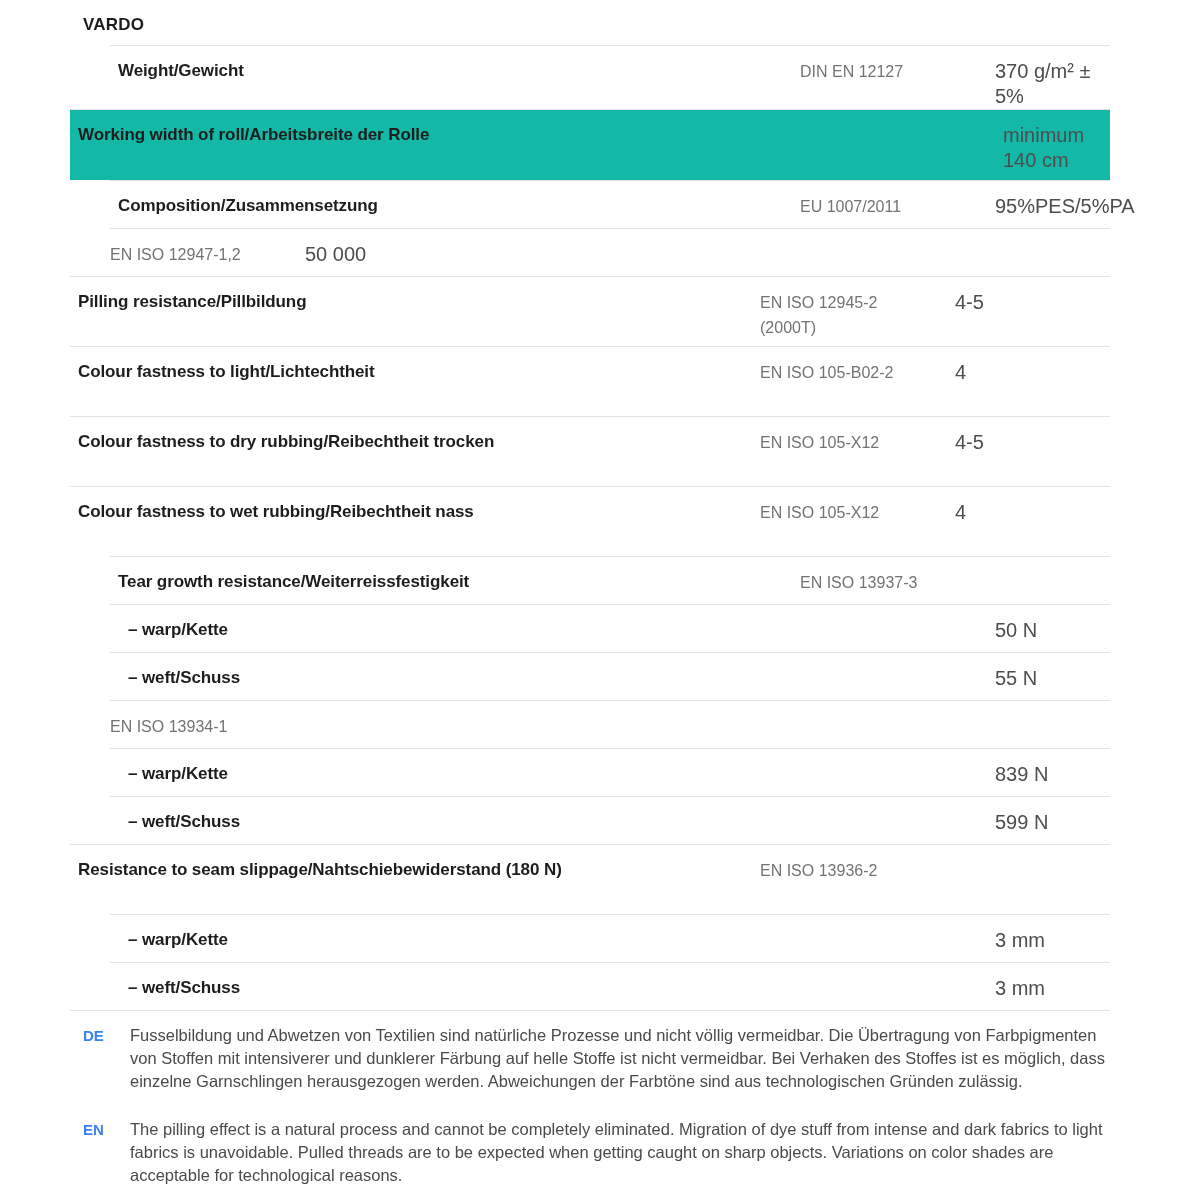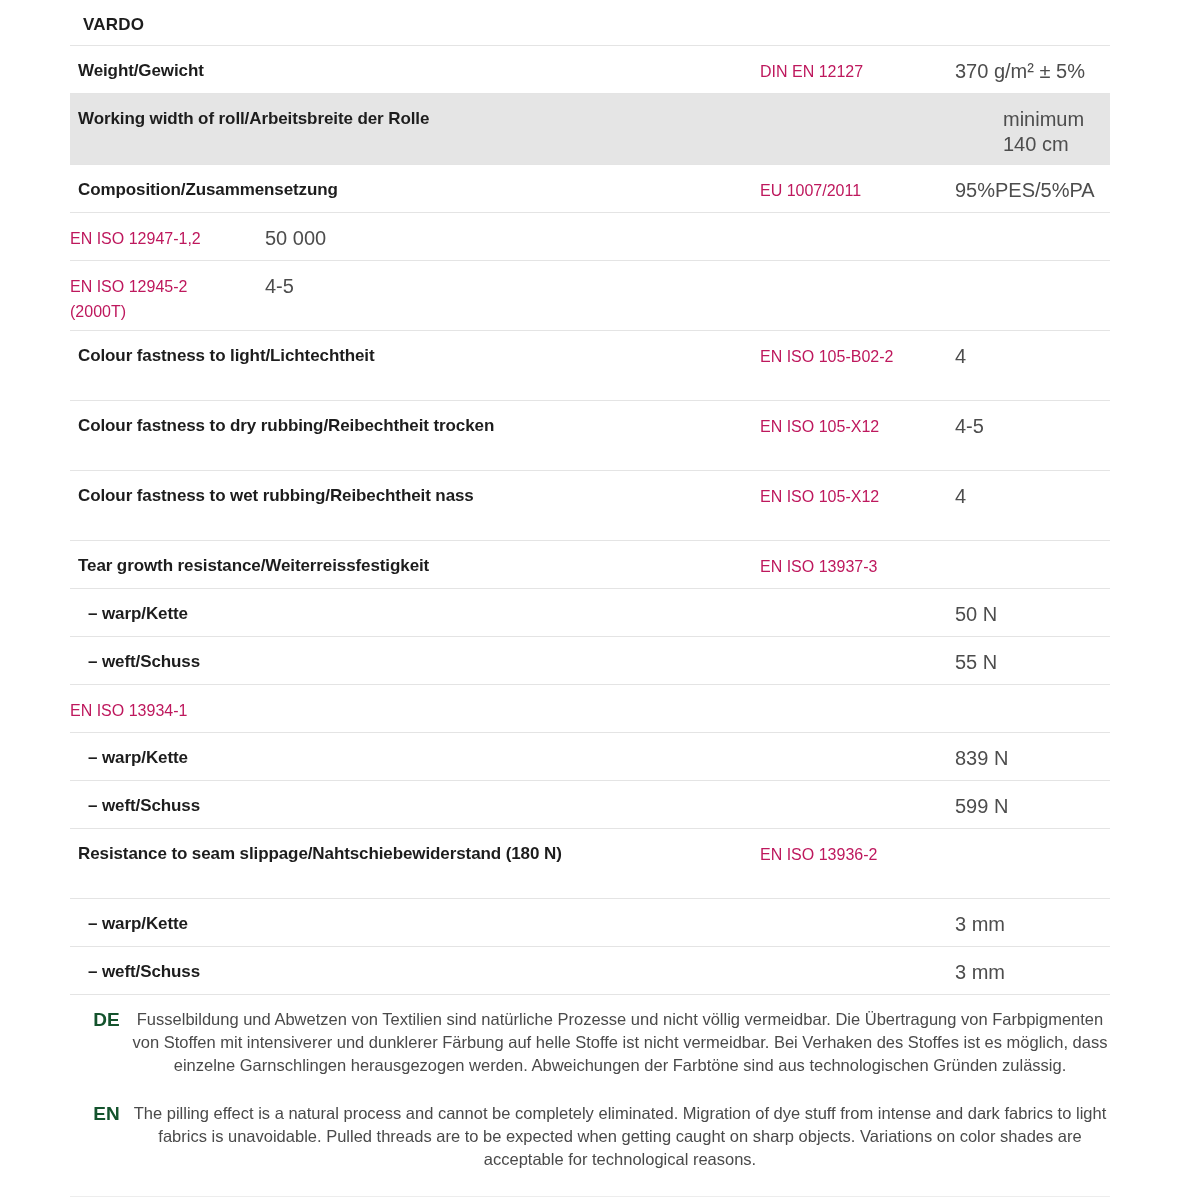--- a/index.html
+++ b/index.html
@@ -28,73 +28,71 @@
   #spec-table {
     border-bottom: 1px solid #e4e4e4;
   }
   .row {
     display: flex;
     align-items: flex-start;
     border-top: 1px solid #e4e4e4;
     padding-top: 13px;
     box-sizing: border-box;
   }
-  .row.normal, .row.sub, .row.inset { min-height: 48px; }
+  .row.normal, .row.sub, .row.inset { min-height: 48px; margin-left: 40px; }
   .row.tall { min-height: 70px; }
-  .row.highlight { min-height: 71px; background: #e5e5e5; gap: 24px; }
+  .row.highlight { min-height: 71px; background: #14b8a6; gap: 24px; }
   .cell { box-sizing: border-box; }
   .cell-label {
     flex: 0 0 690px;
     padding-left: 8px;
     padding-right: 24px;
     font-size: 17px;
     font-weight: bold;
     line-height: 23px;
     color: #1d1d1d;
     letter-spacing: -0.1px;
   }
   .row.inset .cell-label { padding-left: 15px; }
   .row.sub .cell-label { padding-left: 18px; }
   .cell-standard {
     flex: 0 0 195px;
     padding-right: 30px;
     font-size: 16px;
     line-height: 25px;
-    color: #be185d;
+    color: #737373;
   }
   .cell-value {
     flex: 1 1 auto;
     font-size: 20px;
     line-height: 25px;
     color: #4d4d4d;
   }
   .row.highlight .cell-value { flex: 0 0 112px; }
   .notes {
     margin-top: 13px;
   }
   .note {
     display: flex;
     margin-bottom: 25px;
   }
   .note-lang {
     flex: 0 0 60px;
     box-sizing: border-box;
     padding-left: 13px;
-    font-size: 19px;
+    font-size: 15px;
     font-weight: bold;
     line-height: 23px;
-    color: #14532d;
-    text-align: center;
+    color: #3b82f6;
   }
   .note-text {
     flex: 1 1 auto;
     font-size: 16.5px;
     line-height: 23px;
     color: #4a4a4a;
-    text-align: center;
   }
   .bottom-rule {
     border-top: 1px solid #ededed;
     margin-top: 2px;
   }
 </style>
 </head>
 <body>
 
 <div class="sheet">
@@ -115,20 +113,21 @@
       <div class="row normal">
         <div class="cell cell-label">Composition/Zusammensetzung</div>
         <div class="cell cell-standard">EU 1007/2011</div>
         <div class="cell cell-value">95%PES/5%PA</div>
       </div>
       <div class="row inset">
         <div class="cell cell-standard">EN ISO 12947-1,2</div>
         <div class="cell cell-value">50 000</div>
       </div>
       <div class="row tall">
+        <div class="cell cell-label">Pilling resistance/Pillbildung</div>
         <div class="cell cell-standard">EN ISO 12945-2 (2000T)</div>
         <div class="cell cell-value">4-5</div>
       </div>
       <div class="row tall">
         <div class="cell cell-label">Colour fastness to light/Lichtechtheit</div>
         <div class="cell cell-standard">EN ISO 105-B02-2</div>
         <div class="cell cell-value">4</div>
       </div>
       <div class="row tall">
         <div class="cell cell-label">Colour fastness to dry rubbing/Reibechtheit trocken</div>

